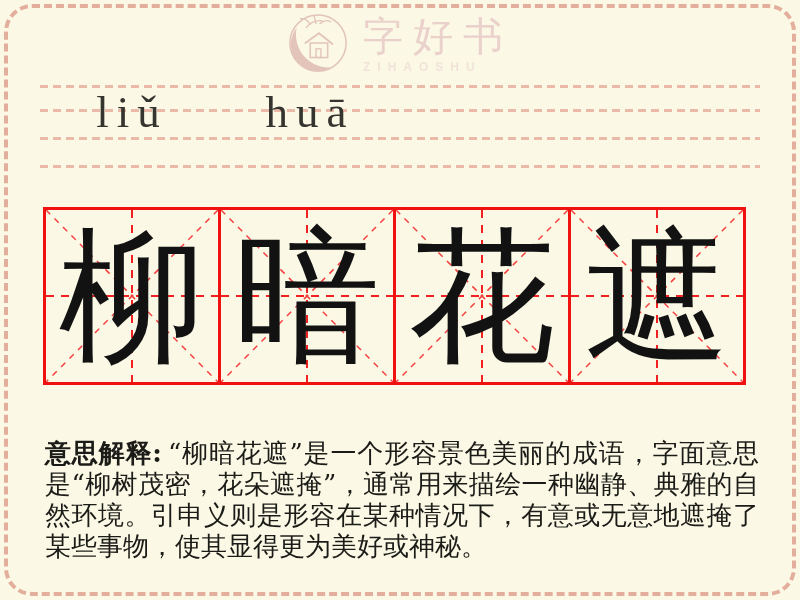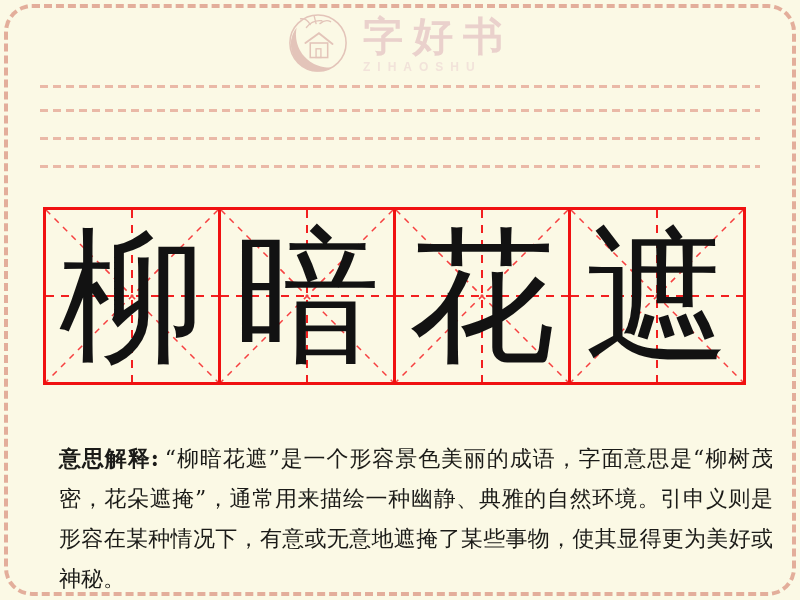--- a/index.html
+++ b/index.html
@@ -25,21 +25,21 @@
     display: flex;
     justify-content: center;
     align-items: center;
     gap: 14px;
   }
   .logo-emblem { width: 62px; height: 62px; opacity: 0.6; }
   .logo-text { display: flex; flex-direction: column; align-items: flex-start; }
   .brand-name {
     font-family: "DejaVu Serif", serif;
     font-size: 40px;
-    font-weight: bold;
+    font-weight: normal;
     letter-spacing: 10px;
     color: #EAD1CC;
     line-height: 46px;
   }
   .brand-romanized {
     font-family: "Liberation Sans", sans-serif;
     font-size: 12px;
     font-weight: bold;
     letter-spacing: 7px;
     color: #F2E3DA;
@@ -93,24 +93,24 @@
   .hanzi {
     position: relative;
     font-family: "DejaVu Serif", serif;
     font-size: 146px;
     line-height: 172px;
     color: #121212;
   }
   
   .explanation {
     position: absolute;
-    left: 59px; top: 438px; width: 714px;
+    left: 45px; top: 438px; width: 714px;
     font-family: "DejaVu Serif", serif;
-    font-size: 22px;
-    line-height: 40px;
+    font-size: 26px;
+    line-height: 31px;
     color: #1B1B18;
     text-align: justify;
   }
   .explanation-label { font-weight: bold; margin-right: 6px; }
 </style>
 </head>
 <body>
 
 <div class="page">
   <div class="page-border"></div>
@@ -129,20 +129,22 @@
       <div class="brand-romanized">ZIHAOSHU</div>
     </div>
   </header>
 
   <section class="pinyin-section">
     <div class="pinyin-line pl-1"></div>
     <div class="pinyin-line pl-2"></div>
     <div class="pinyin-line pl-3"></div>
     <div class="pinyin-line pl-4"></div>
     <div class="pinyin-row">
+      <span class="pinyin-syllable">liǔ</span>
+      <span class="pinyin-syllable">huā</span>
     </div>
   </section>
 
   <section class="char-grid">
     <div class="char-box">
       <svg class="mi-grid" viewBox="0 0 172 172">
         <line x1="0" y1="0" x2="172" y2="172" stroke="#F64040" stroke-width="1.5" stroke-dasharray="6 6"></line>
         <line x1="172" y1="0" x2="0" y2="172" stroke="#F64040" stroke-width="1.5" stroke-dasharray="6 6"></line>
         <line x1="86" y1="0" x2="86" y2="172" stroke="#F22020" stroke-width="2" stroke-dasharray="8 7"></line>
         <line x1="0" y1="86" x2="172" y2="86" stroke="#F22020" stroke-width="2" stroke-dasharray="8 7"></line>

